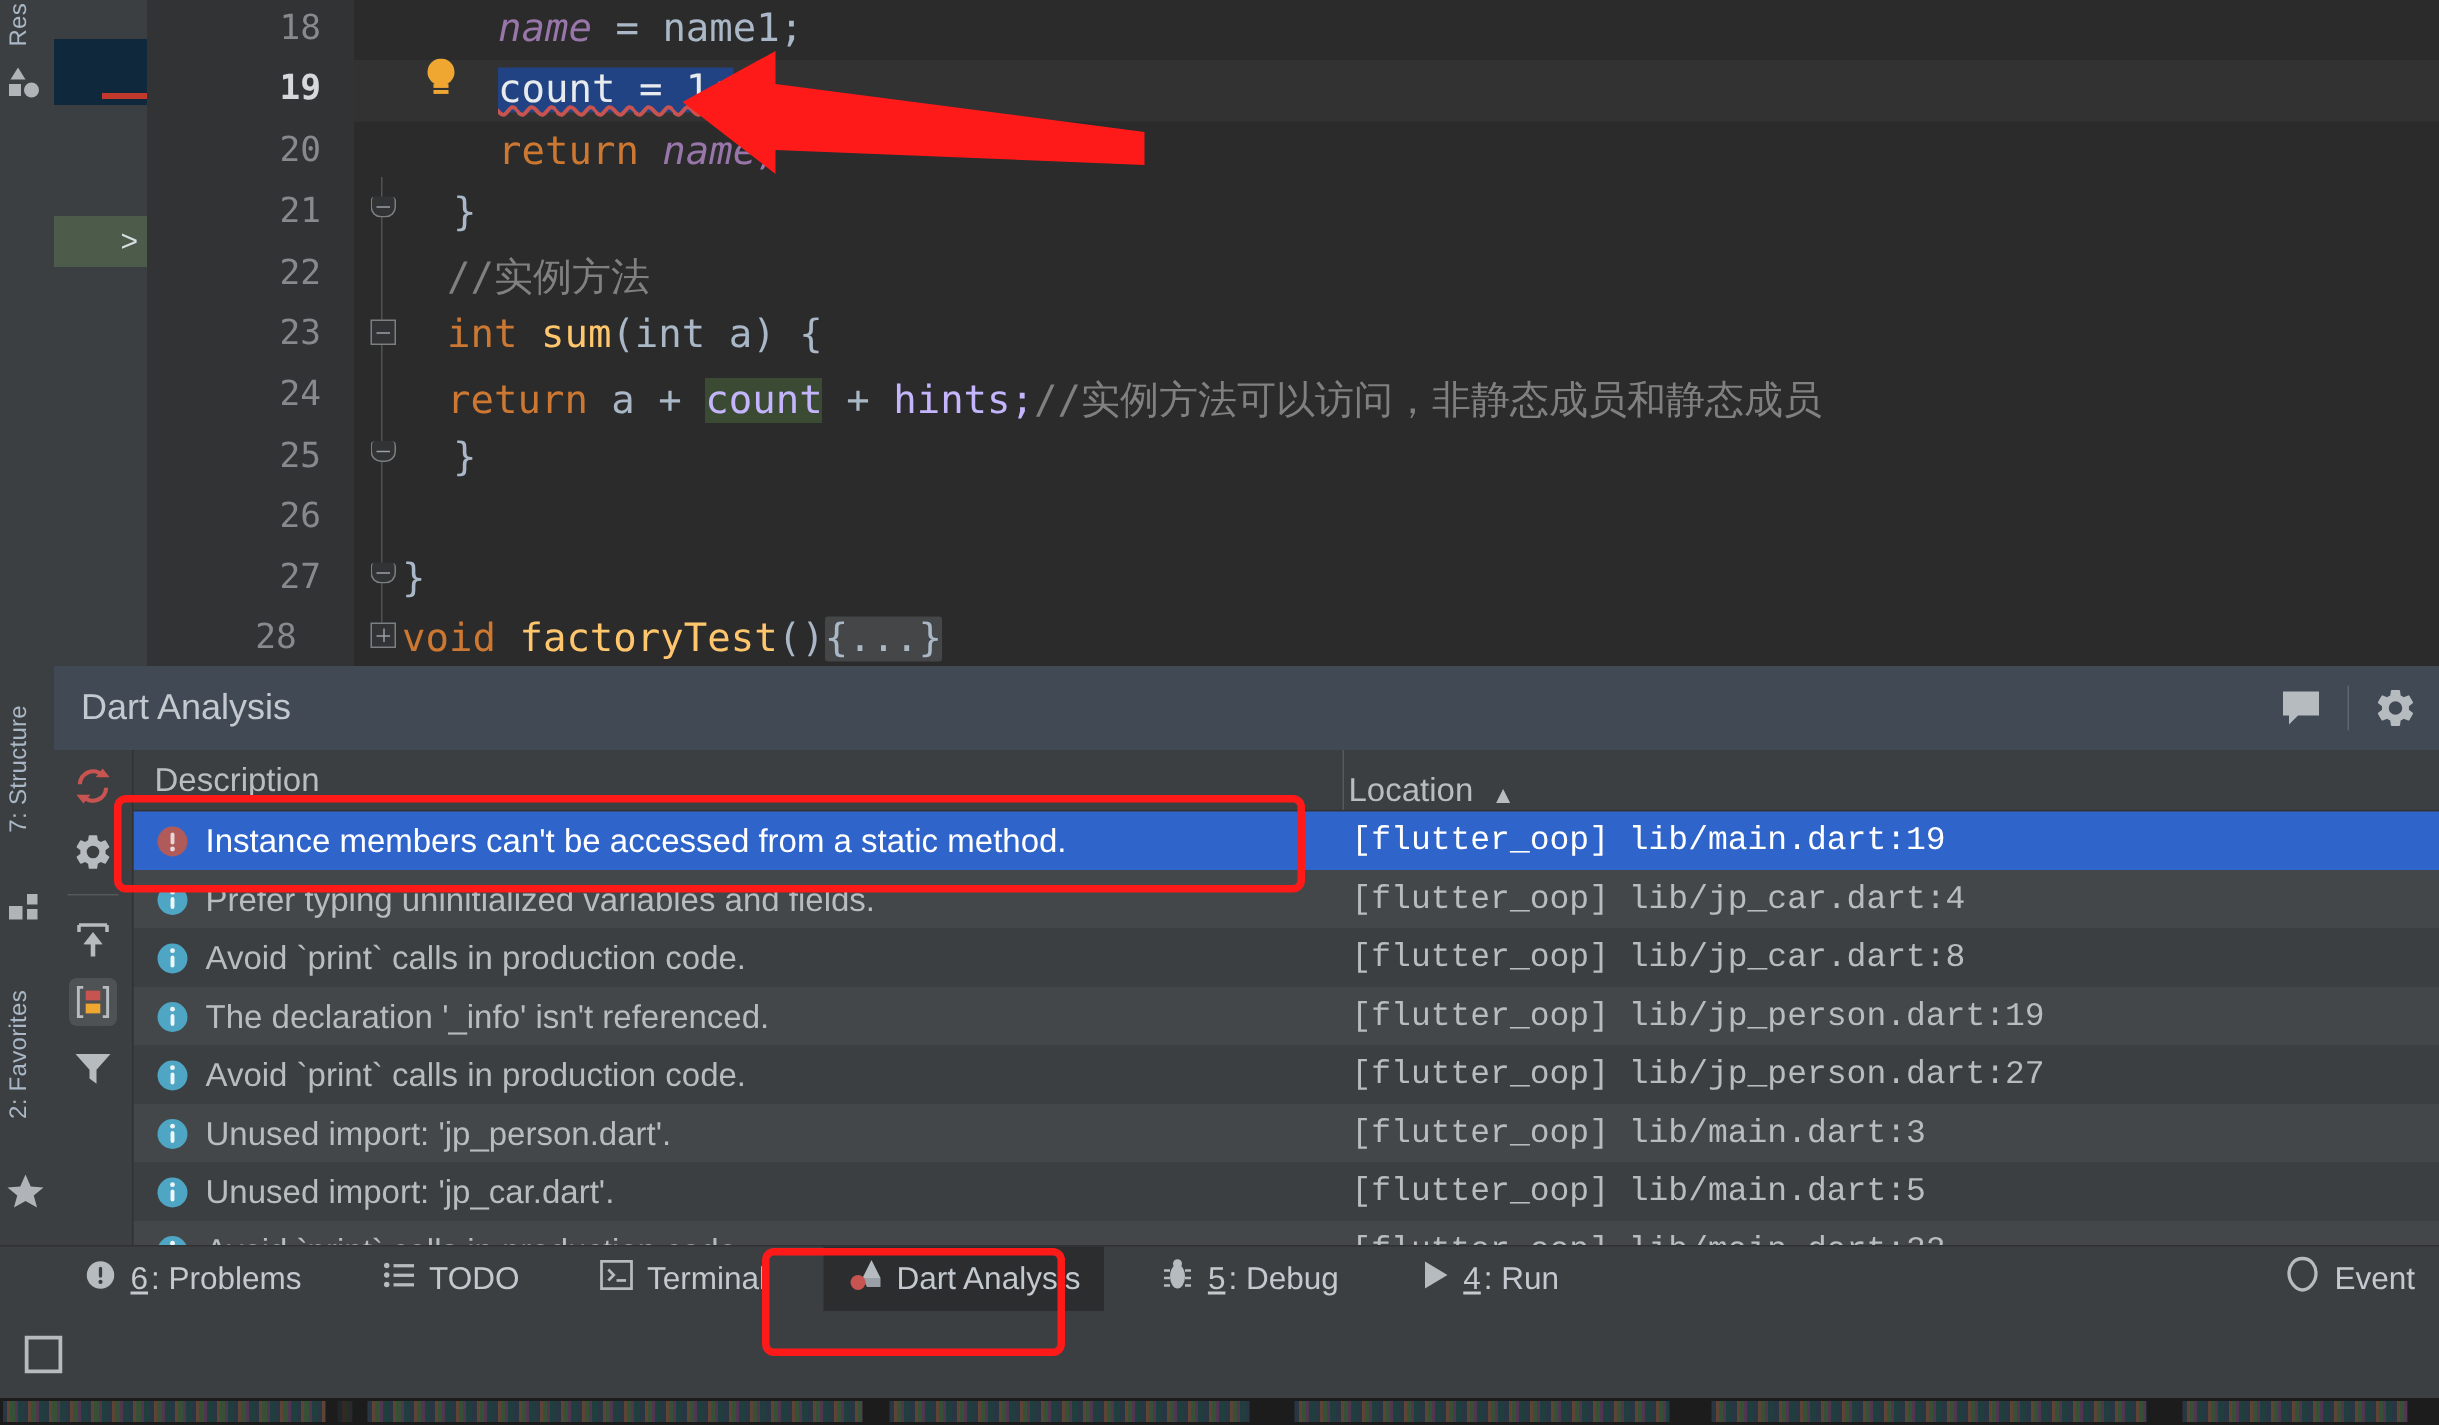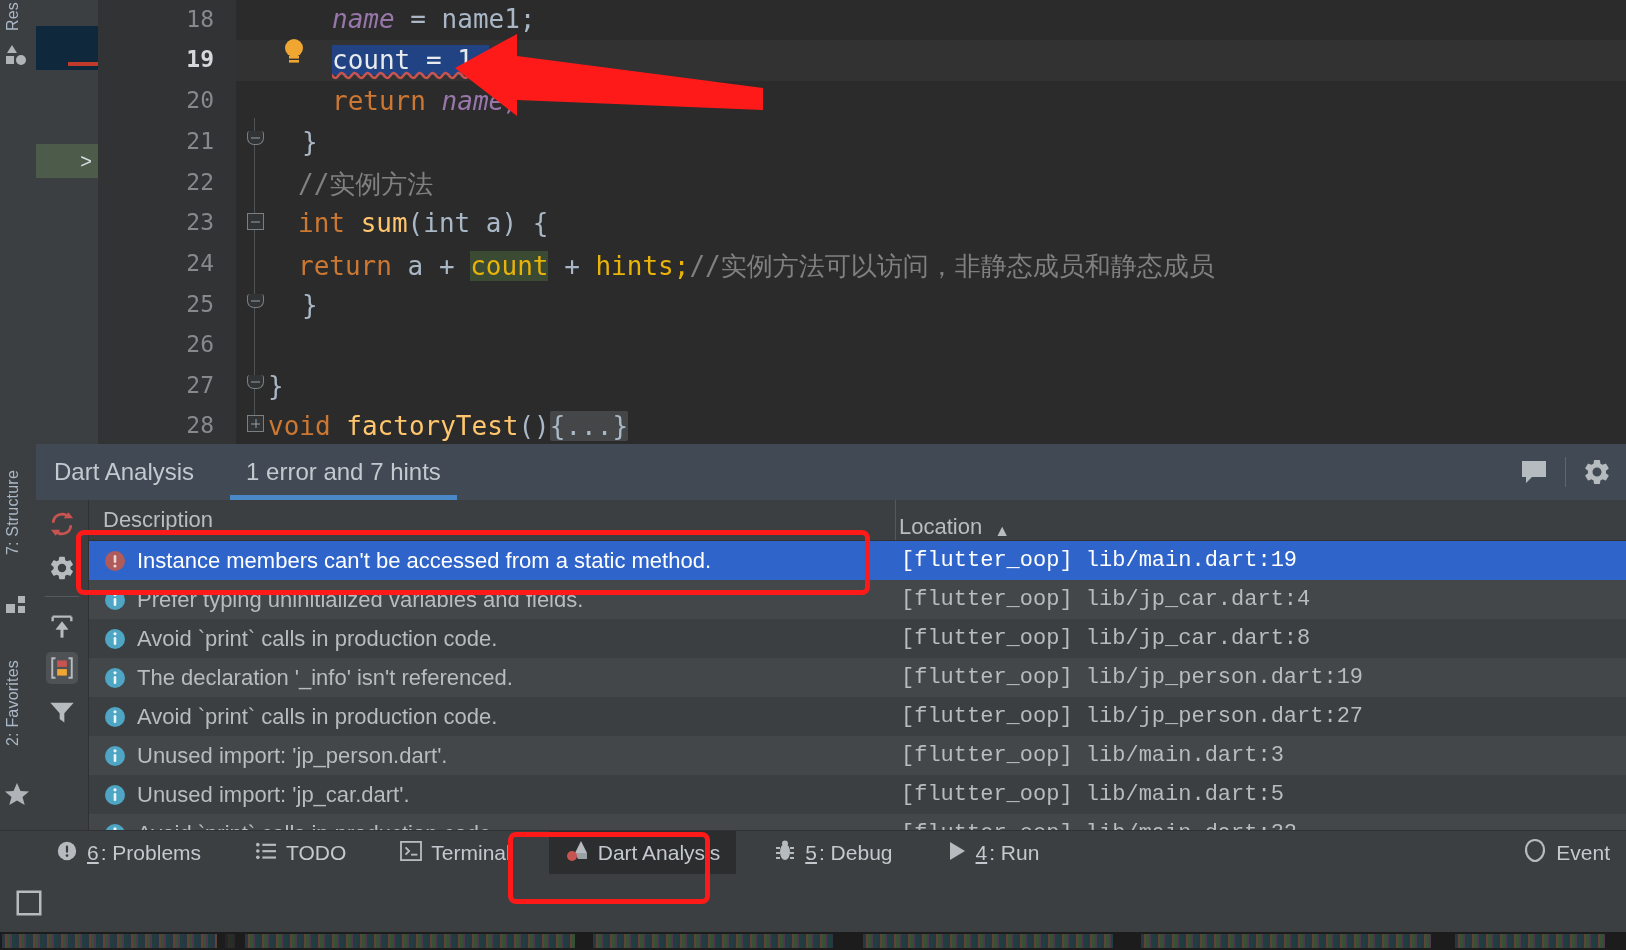--- a/index.html
+++ b/index.html
@@ -106,21 +106,21 @@
 
   .code {
     position: absolute; left: 240px; top: 0;
     font-family: "DejaVu Sans Mono", monospace;
     font-size: 26px;
     white-space: pre;
   }
   .code .ln { position: absolute; left: 0; }
   .kw   { color: #cc7832; }
   .fld  { color: #9876aa; font-style: italic; }
-  .fldn { color: #eab308; text-align: right; }
+  .fldn { color: #c4b5fd; text-align: right; }
   .txt  { color: #a9b7c6; }
   .cmt  { color: #808080; }
   .fn   { color: #ffc66d; }
   .sel  { background: #214283; color: #e8ebed; }
   .hl   { background: #3a4a33; }
   .wavy {
     text-decoration: underline wavy #c75450;
     text-decoration-skip-ink: none;
   }
   .cur-line-bg {
@@ -322,21 +322,21 @@
       <div class="lineno" style="top:6px;">18</div>
       <div class="lineno cur" style="top:46px;">19</div>
       <div class="lineno" style="top:87px;">20</div>
       <div class="lineno" style="top:128px;">21</div>
       <div class="lineno" style="top:169px;">22</div>
       <div class="lineno" style="top:209px;">23</div>
       <div class="lineno" style="top:250px;">24</div>
       <div class="lineno" style="top:291px;">25</div>
       <div class="lineno" style="top:331px;">26</div>
       <div class="lineno" style="top:372px;">27</div>
-      <div class="lineno" style="top:412px;">28</div>
+      <div class="lineno" style="top:412px;text-align:center;">28</div>
     </div>
 
     <div class="cur-line-bg"></div>
 
     <div class="fold-rail"></div>
     <div class="fold round" style="top:131px;"></div>
     <div class="fold" style="top:213px;"></div>
     <div class="fold round" style="top:294px;"></div>
     <div class="fold round" style="top:375px;"></div>
     <div class="fold plus" style="top:415px;"></div>
@@ -369,24 +369,20 @@
       <div class="ln" style="top:371px; left:-8px;"><span class="txt">}</span></div>
 
       <div class="ln" style="top:411px; left:-8px;"><span class="kw">void </span><span class="fn">factoryTest</span><span class="txt">()</span><span class="txt fold-ph">{...}</span></div>
     </div>
   </div>
 
   <div class="panel">
 
     <div class="panel-head">
       <div class="panel-title">Dart Analysis</div>
-      <div class="panel-tab">
-        <span>1 error and 7 hints</span>
-        <div class="underline"></div>
-      </div>
       <div class="panel-head-right">
         <span style="display:flex;">
           <svg width="30" height="28" viewBox="0 0 30 28">
             <path d="M3 3 H27 V19 H13 L7 25 V19 H3 Z" fill="#b6bbbf"></path>
           </svg>
         </span>
         <span class="sep-v"></span>
         <span style="display:flex; margin-right:14px;">
           <svg width="30" height="30" viewBox="0 0 24 24">
             <path fill="#b6bbbf" d="M19.14 12.94a7.07 7.07 0 0 0 0-1.88l2.03-1.58a.5.5 0 0 0 .12-.64l-1.92-3.32a.5.5 0 0 0-.6-.22l-2.39.96a7.2 7.2 0 0 0-1.62-.94l-.36-2.54a.5.5 0 0 0-.5-.42h-3.84a.5.5 0 0 0-.5.42l-.36 2.54c-.58.24-1.12.55-1.62.94l-2.39-.96a.5.5 0 0 0-.6.22L2.67 8.84a.5.5 0 0 0 .12.64l2.03 1.58a7.07 7.07 0 0 0 0 1.88l-2.03 1.58a.5.5 0 0 0-.12.64l1.92 3.32c.13.22.39.3.6.22l2.39-.96c.5.39 1.04.7 1.62.94l.36 2.54c.04.24.25.42.5.42h3.84c.25 0 .46-.18.5-.42l.36-2.54c.58-.24 1.12-.55 1.62-.94l2.39.96c.22.08.47 0 .6-.22l1.92-3.32a.5.5 0 0 0-.12-.64l-2.03-1.58zM12 15.6A3.6 3.6 0 1 1 12 8.4a3.6 3.6 0 0 1 0 7.2z"></path>

